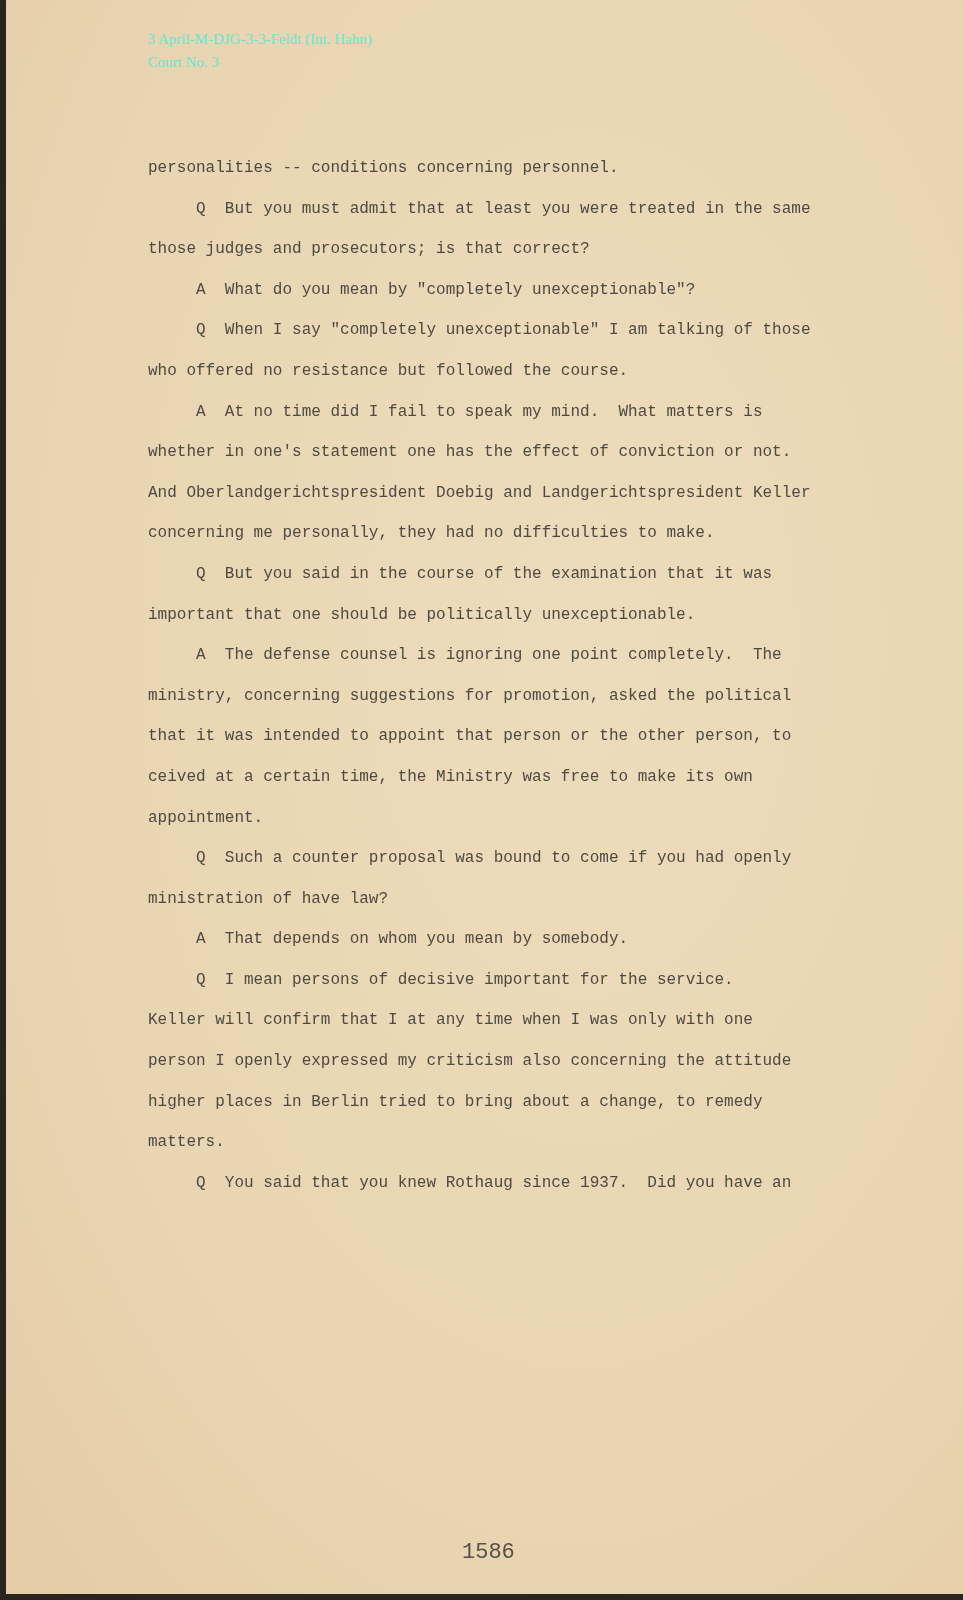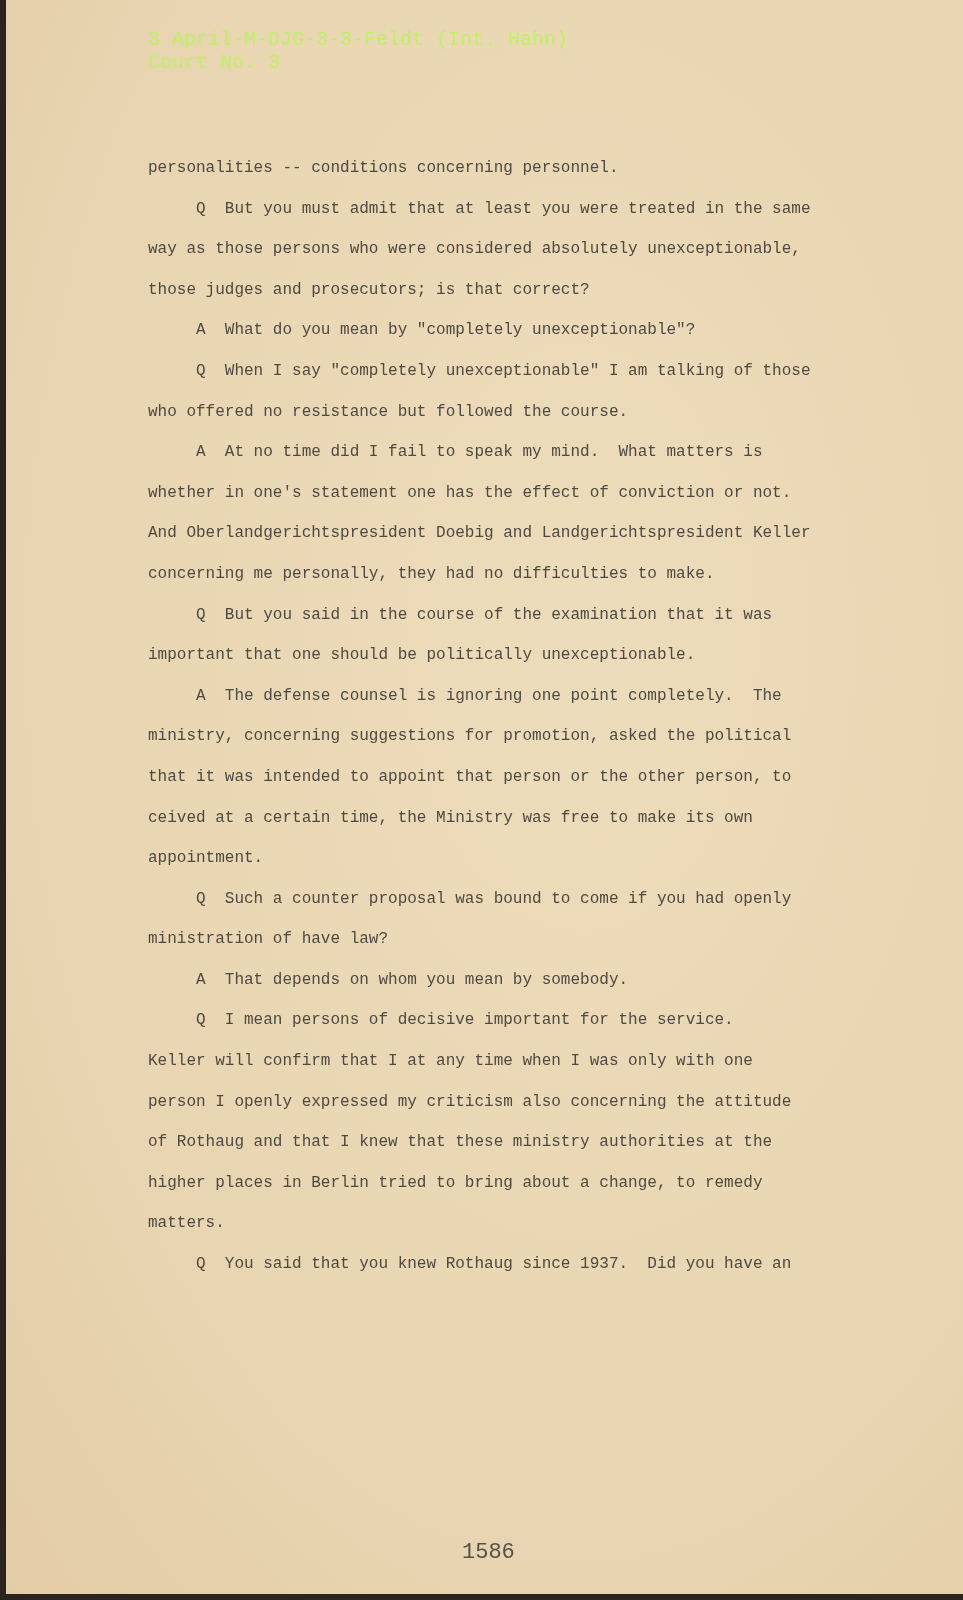--- a/index.html
+++ b/index.html
@@ -10,22 +10,22 @@
     .paper {
       position: absolute; left: 6px; top: 0; width: 957px; height: 1594px;
       background: #ead8b6;
       background-image: radial-gradient(ellipse at 60% 40%, #eddcbb 0%, #e8d4b0 70%, #e3cca6 100%);
     }
     .leftedge {
       position: absolute; left: 0; top: 0; width: 6px; height: 1600px; background: #2b231d;
     }
     .header {
       position: absolute; left: 148px; top: 28px;
-      font-family: Liberation Mono, monospace;
-      font-size: 20px; line-height: 23px; color: #bef264;
+      font-family: Liberation Serif, serif;
+      font-size: 15px; line-height: 23px; color: #5eead4;
     }
     .body-text {
       position: absolute; left: 148px; top: 148px; width: 720px;
       font-family: "Liberation Mono", "DejaVu Sans Mono", monospace;
       font-size: 16px; color: #4e4942;
       line-height: 40.6px;
     }
     .line { white-space: pre; height: 40.6px; }
     .page-number {
       position: absolute; left: 462px; top: 1540px;
@@ -40,21 +40,20 @@
 <div class="paper"></div>
 
 <div class="header">
   <div>3 April-M-DJG-3-3-Feldt (Int. Hahn)</div>
   <div>Court No. 3</div>
 </div>
 
 <div class="body-text" id="body-text">
     <div class="line">personalities -- conditions concerning personnel.</div>
     <div class="line">     Q  But you must admit that at least you were treated in the same</div>
-    <div class="line">way as those persons who were considered absolutely unexceptionable,</div>
     <div class="line">those judges and prosecutors; is that correct?</div>
     <div class="line">     A  What do you mean by "completely unexceptionable"?</div>
     <div class="line">     Q  When I say "completely unexceptionable" I am talking of those</div>
     <div class="line">who offered no resistance but followed the course.</div>
     <div class="line">     A  At no time did I fail to speak my mind.  What matters is</div>
     <div class="line">whether in one's statement one has the effect of conviction or not.</div>
     <div class="line">And Oberlandgerichtspresident Doebig and Landgerichtspresident Keller</div>
     <div class="line">concerning me personally, they had no difficulties to make.</div>
     <div class="line">     Q  But you said in the course of the examination that it was</div>
     <div class="line">important that one should be politically unexceptionable.</div>
@@ -62,19 +61,18 @@
     <div class="line">ministry, concerning suggestions for promotion, asked the political</div>
     <div class="line">that it was intended to appoint that person or the other person, to</div>
     <div class="line">ceived at a certain time, the Ministry was free to make its own</div>
     <div class="line">appointment.</div>
     <div class="line">     Q  Such a counter proposal was bound to come if you had openly</div>
     <div class="line">ministration of have law?</div>
     <div class="line">     A  That depends on whom you mean by somebody.</div>
     <div class="line">     Q  I mean persons of decisive important for the service.</div>
     <div class="line">Keller will confirm that I at any time when I was only with one</div>
     <div class="line">person I openly expressed my criticism also concerning the attitude</div>
-    <div class="line">of Rothaug and that I knew that these ministry authorities at the</div>
     <div class="line">higher places in Berlin tried to bring about a change, to remedy</div>
     <div class="line">matters.</div>
     <div class="line">     Q  You said that you knew Rothaug since 1937.  Did you have an</div>
   </div>
 
 <div class="page-number">1586</div>
 
 </body></html>

